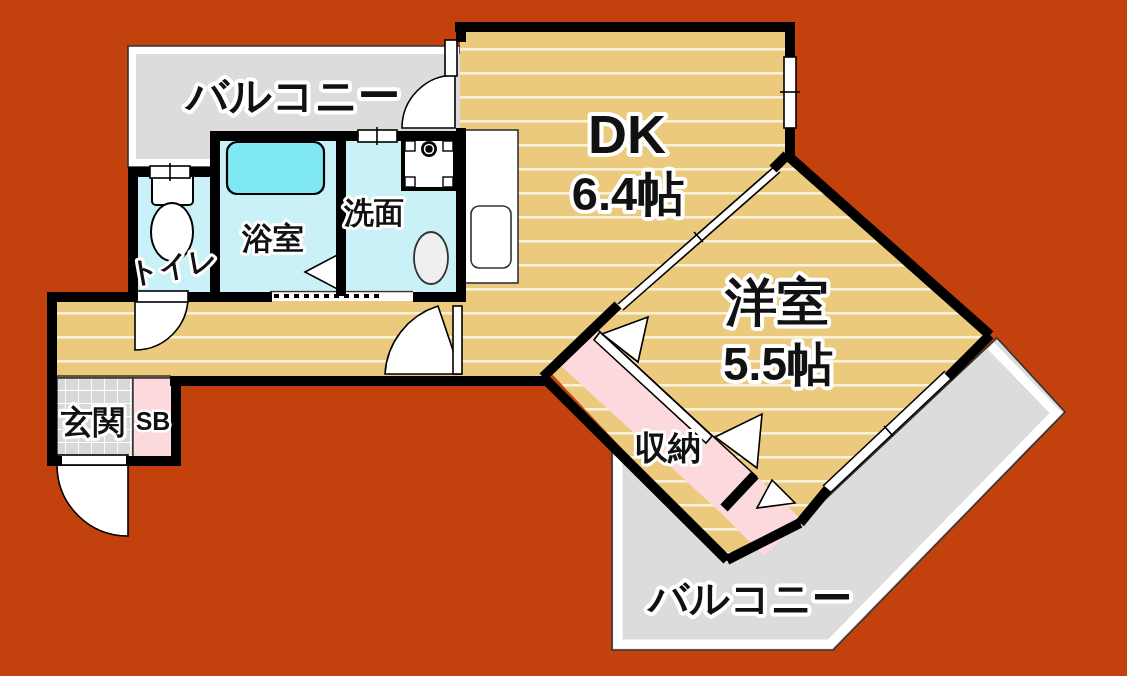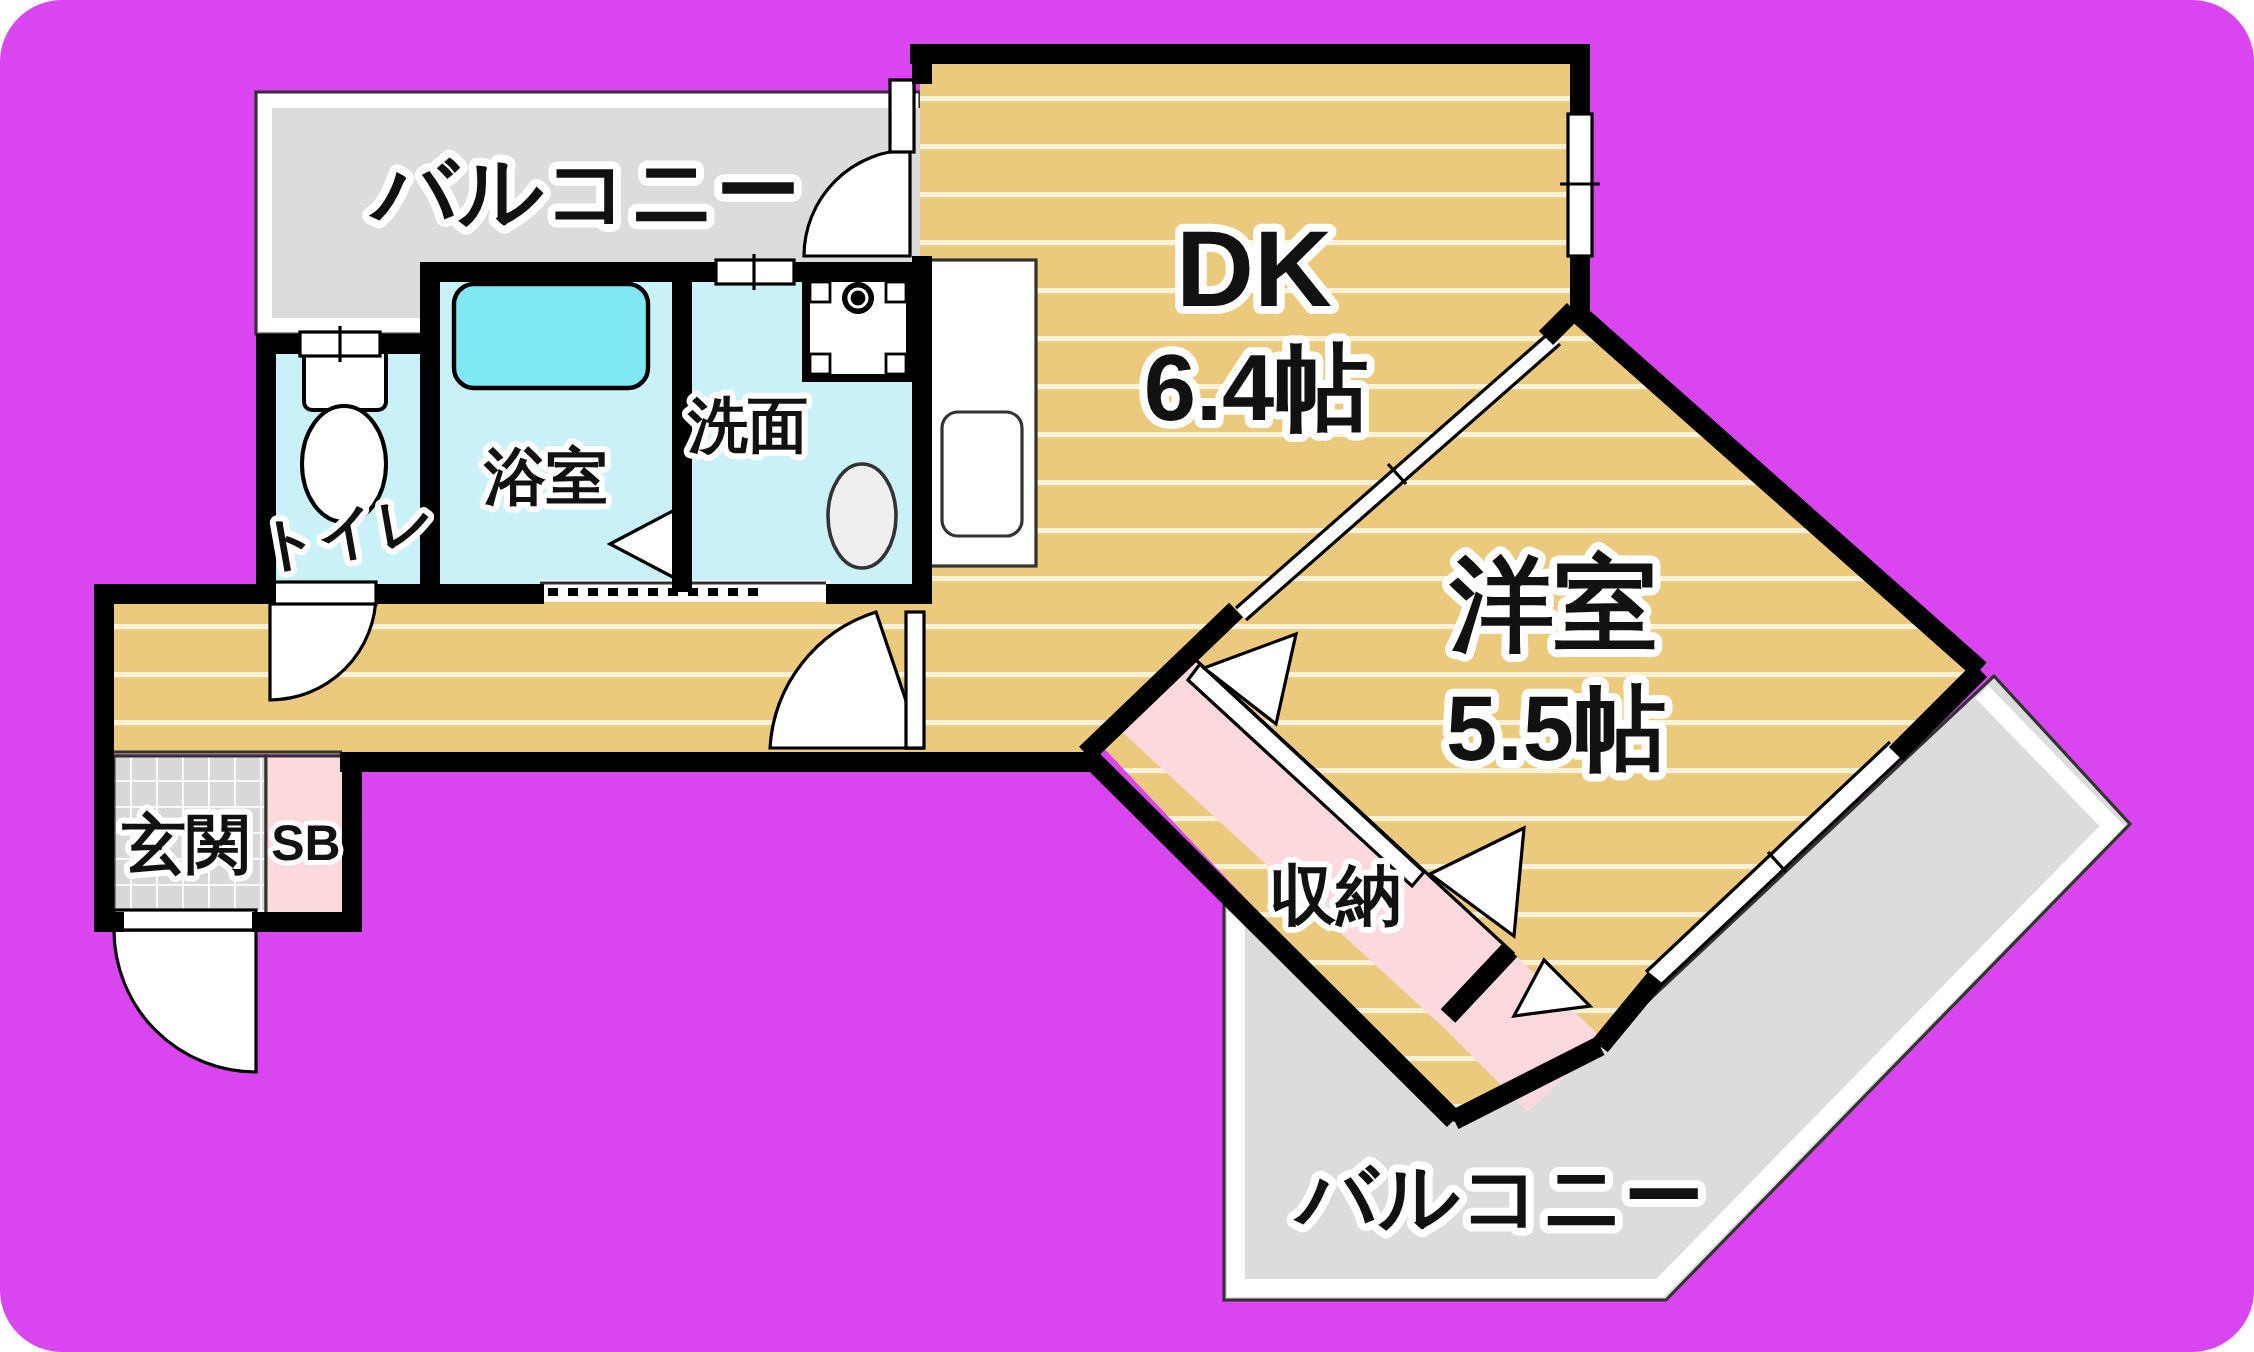--- a/index.html
+++ b/index.html
@@ -1,17 +1,17 @@
 <!DOCTYPE html>
 <html><head>
 <meta charset="utf-8">
 <style>
   html,body{margin:0;padding:0;background:#ffffff;}
-  .stage{position:relative;width:1127px;height:676px;background:#d946ef;overflow:hidden;
-         font-family:"Liberation Sans","DejaVu Sans",sans-serif;border-radius:31px;}
+  .stage{position:relative;width:1127px;height:676px;background:#c2410c;overflow:hidden;
+         font-family:"Liberation Sans","DejaVu Sans",sans-serif;}
   svg{display:block;}
   text{font-family:"Liberation Sans","DejaVu Sans",sans-serif;
        font-weight:bold;fill:#111;stroke:#ffffff;stroke-linejoin:round;
        paint-order:stroke;text-anchor:middle;}
 </style>
 </head>
 <body>
 
 <div class="stage">
 <svg width="1127" height="676" viewBox="0 0 1127 676">

